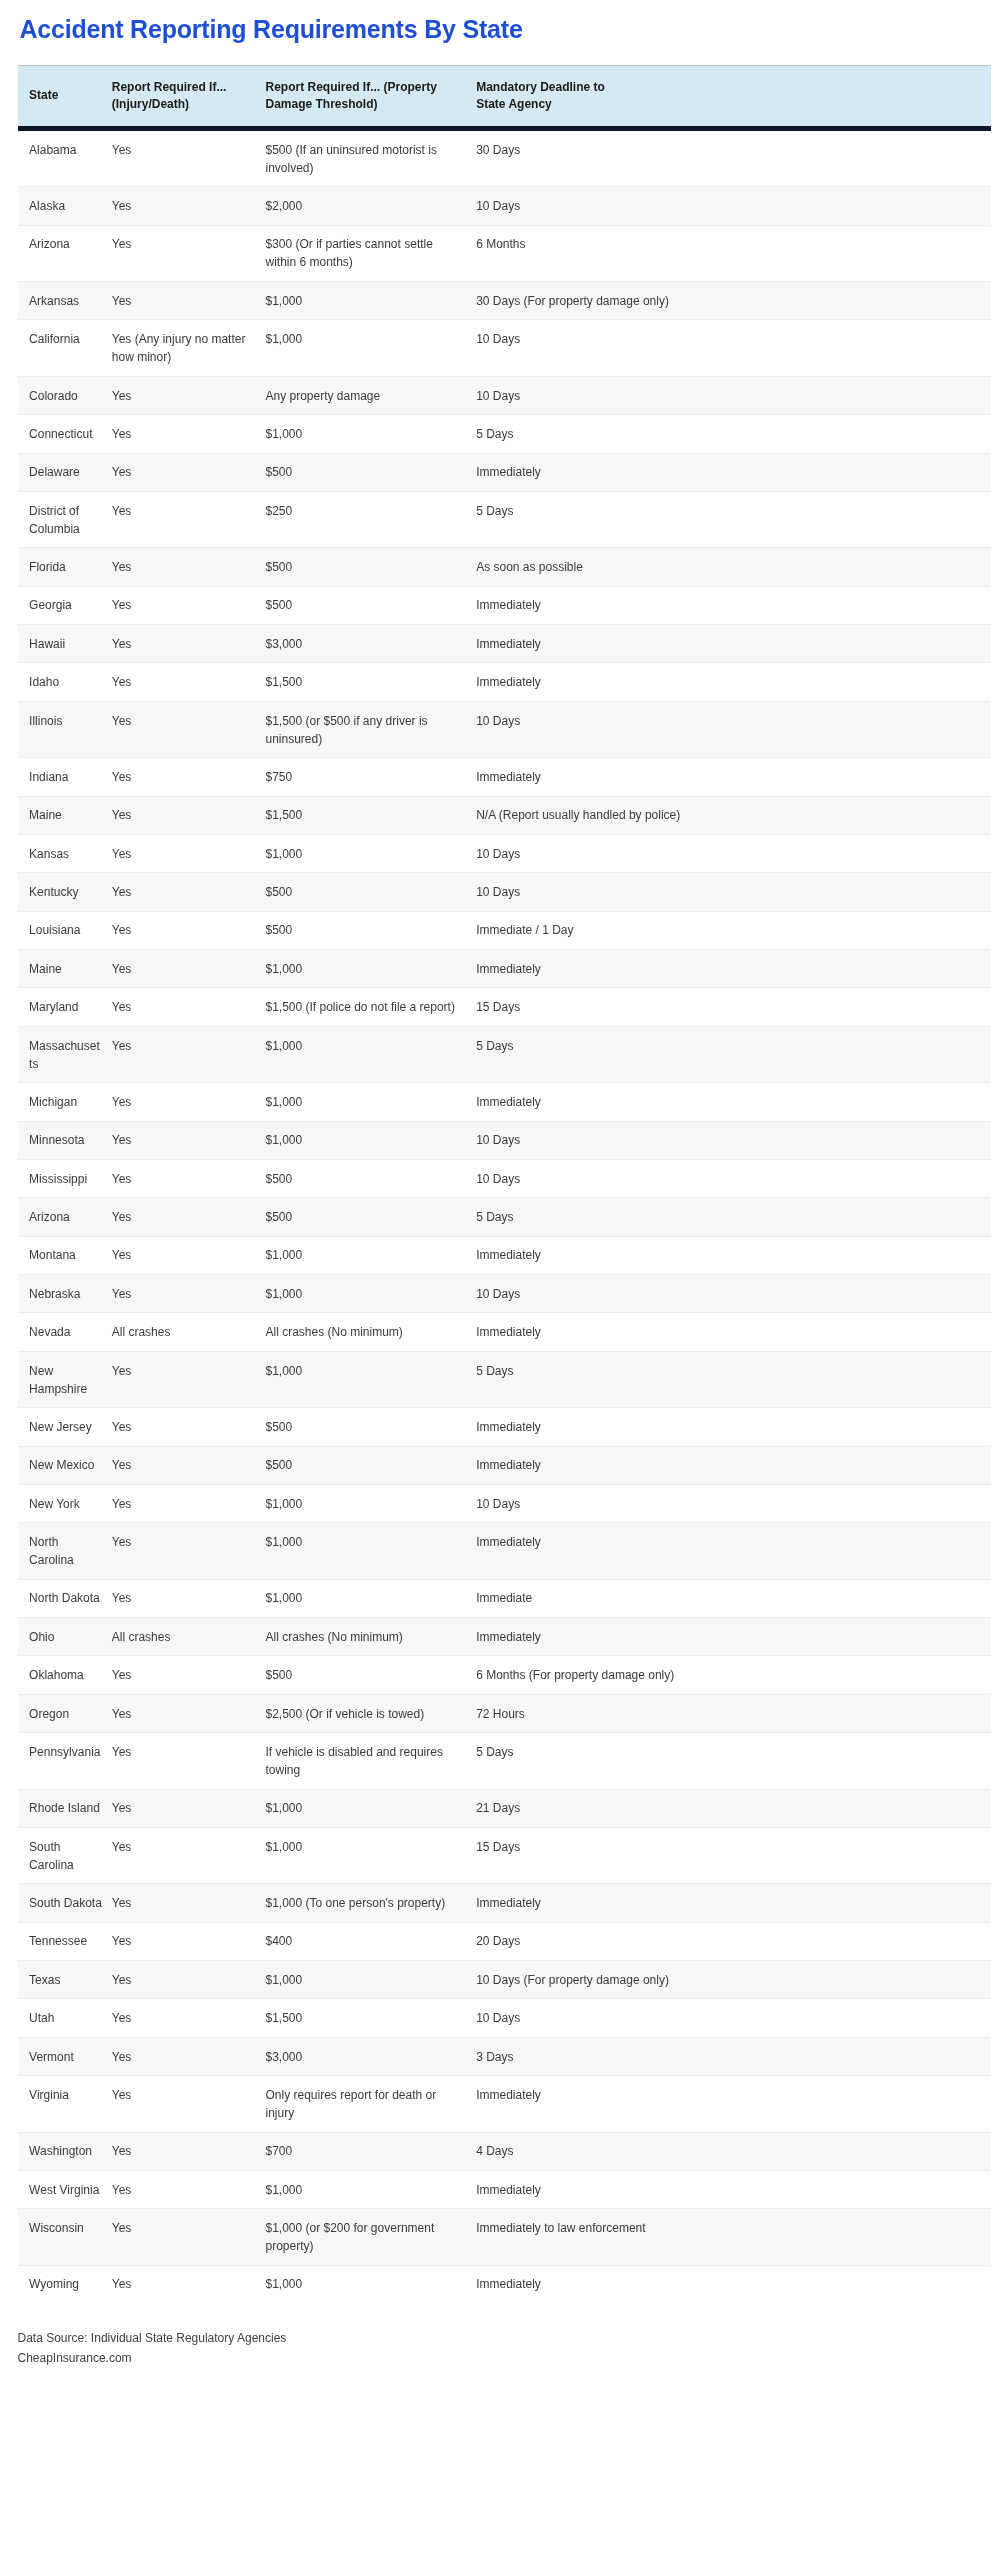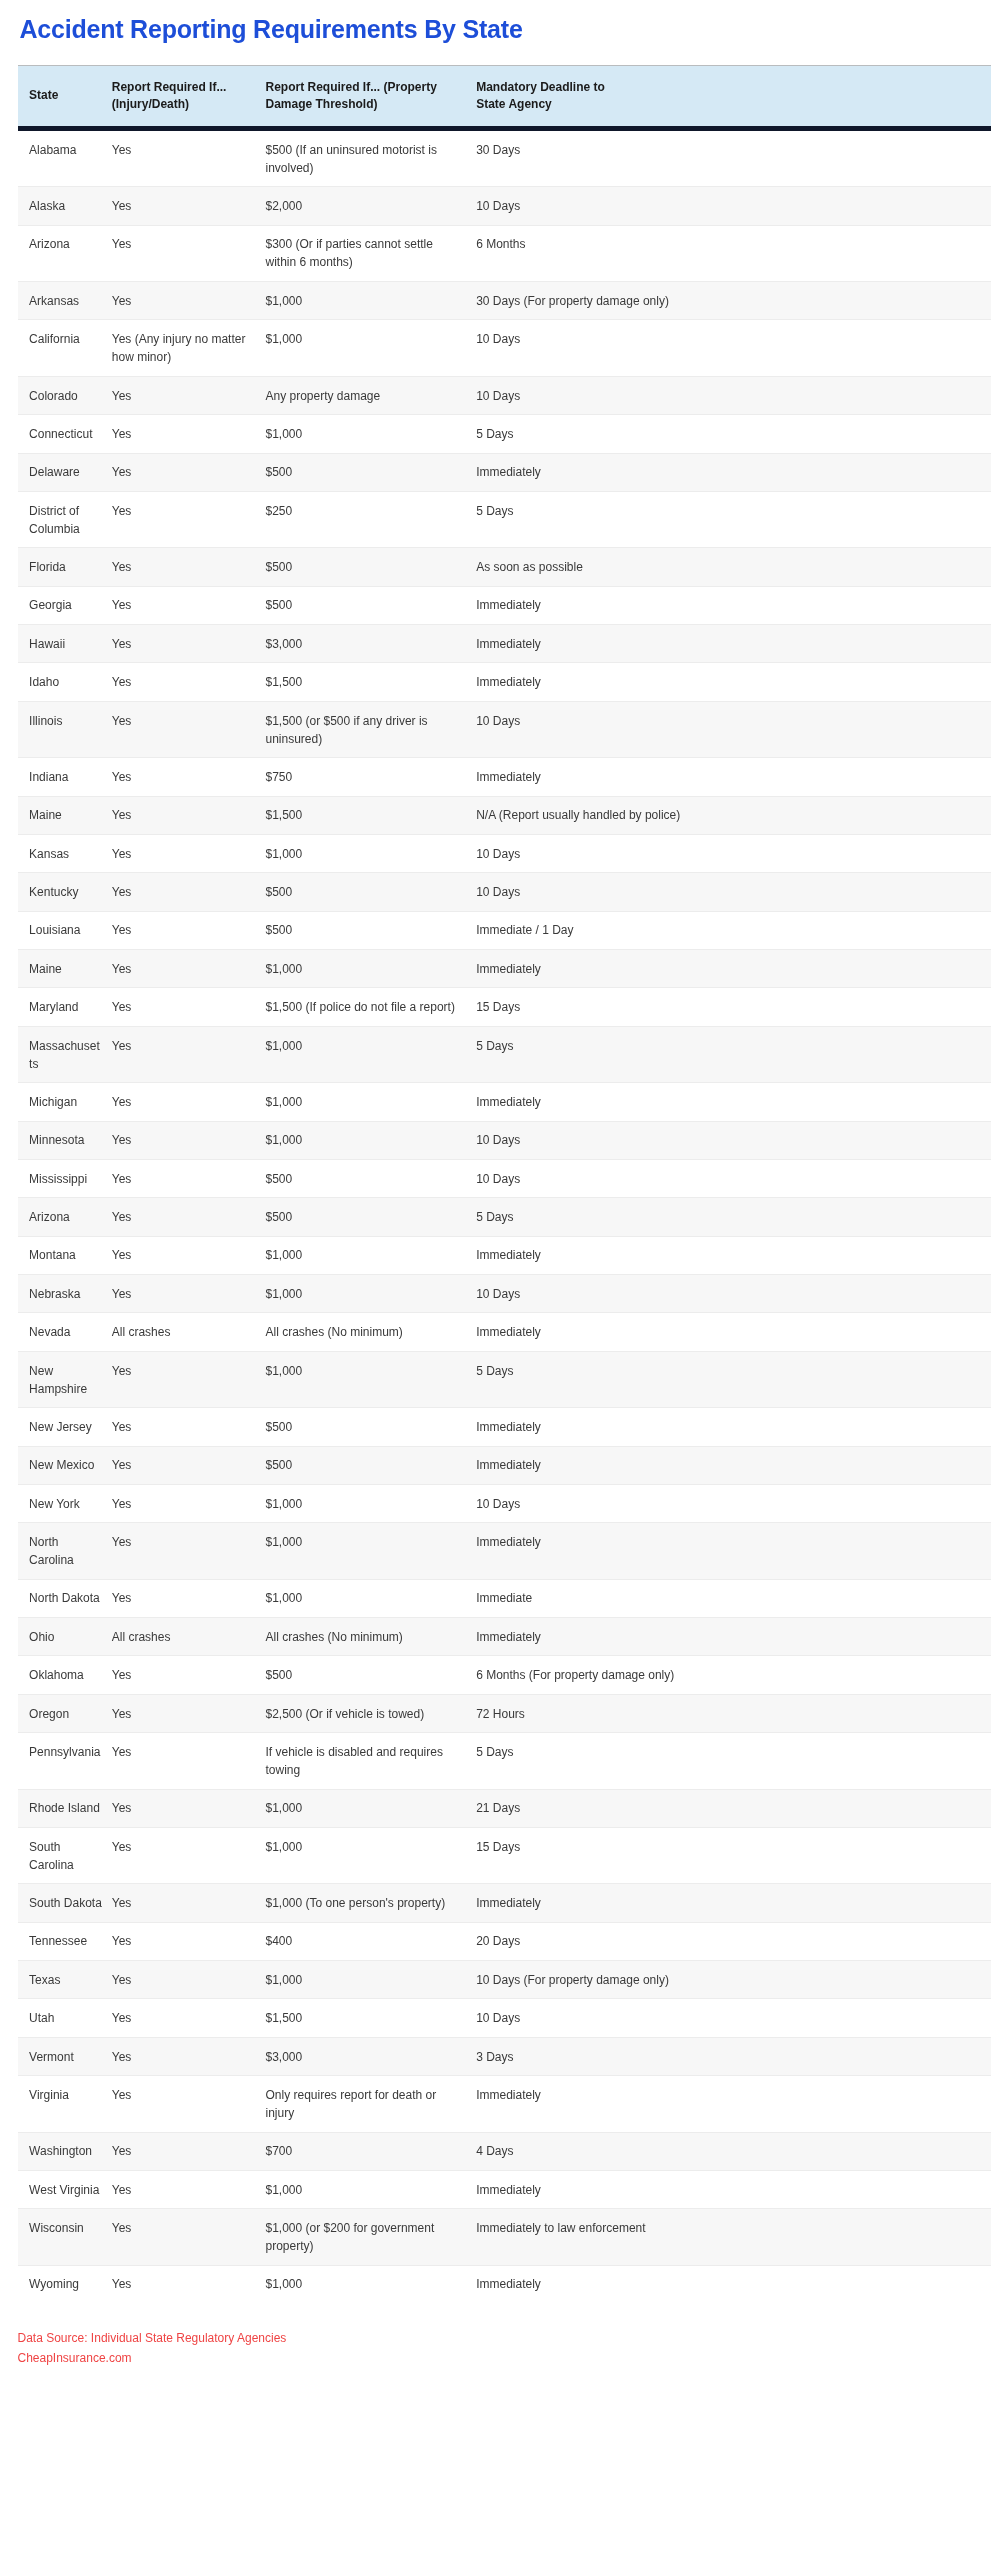--- a/index.html
+++ b/index.html
@@ -77,21 +77,21 @@
 
   table.req-table tbody tr.odd  td { background: #ffffff; }
   table.req-table tbody tr.even td { background: #f7f7f7; }
   table.req-table tbody tr:first-child td { border-top: 5px solid #0f172a; }
 
   
   .footer {
     margin: 25px 0 0 17.5px;
     padding-bottom: 21.4px;
     font-size: 12px;
-    color: #ef4444;
+    color: #404040;
     line-height: 1.7;
   }
   .footer div { display: block; }
 </style>
 </head>
 <body>
 
 <div class="page">
 
   <h1 class="page-title">Accident Reporting Requirements By State</h1>

